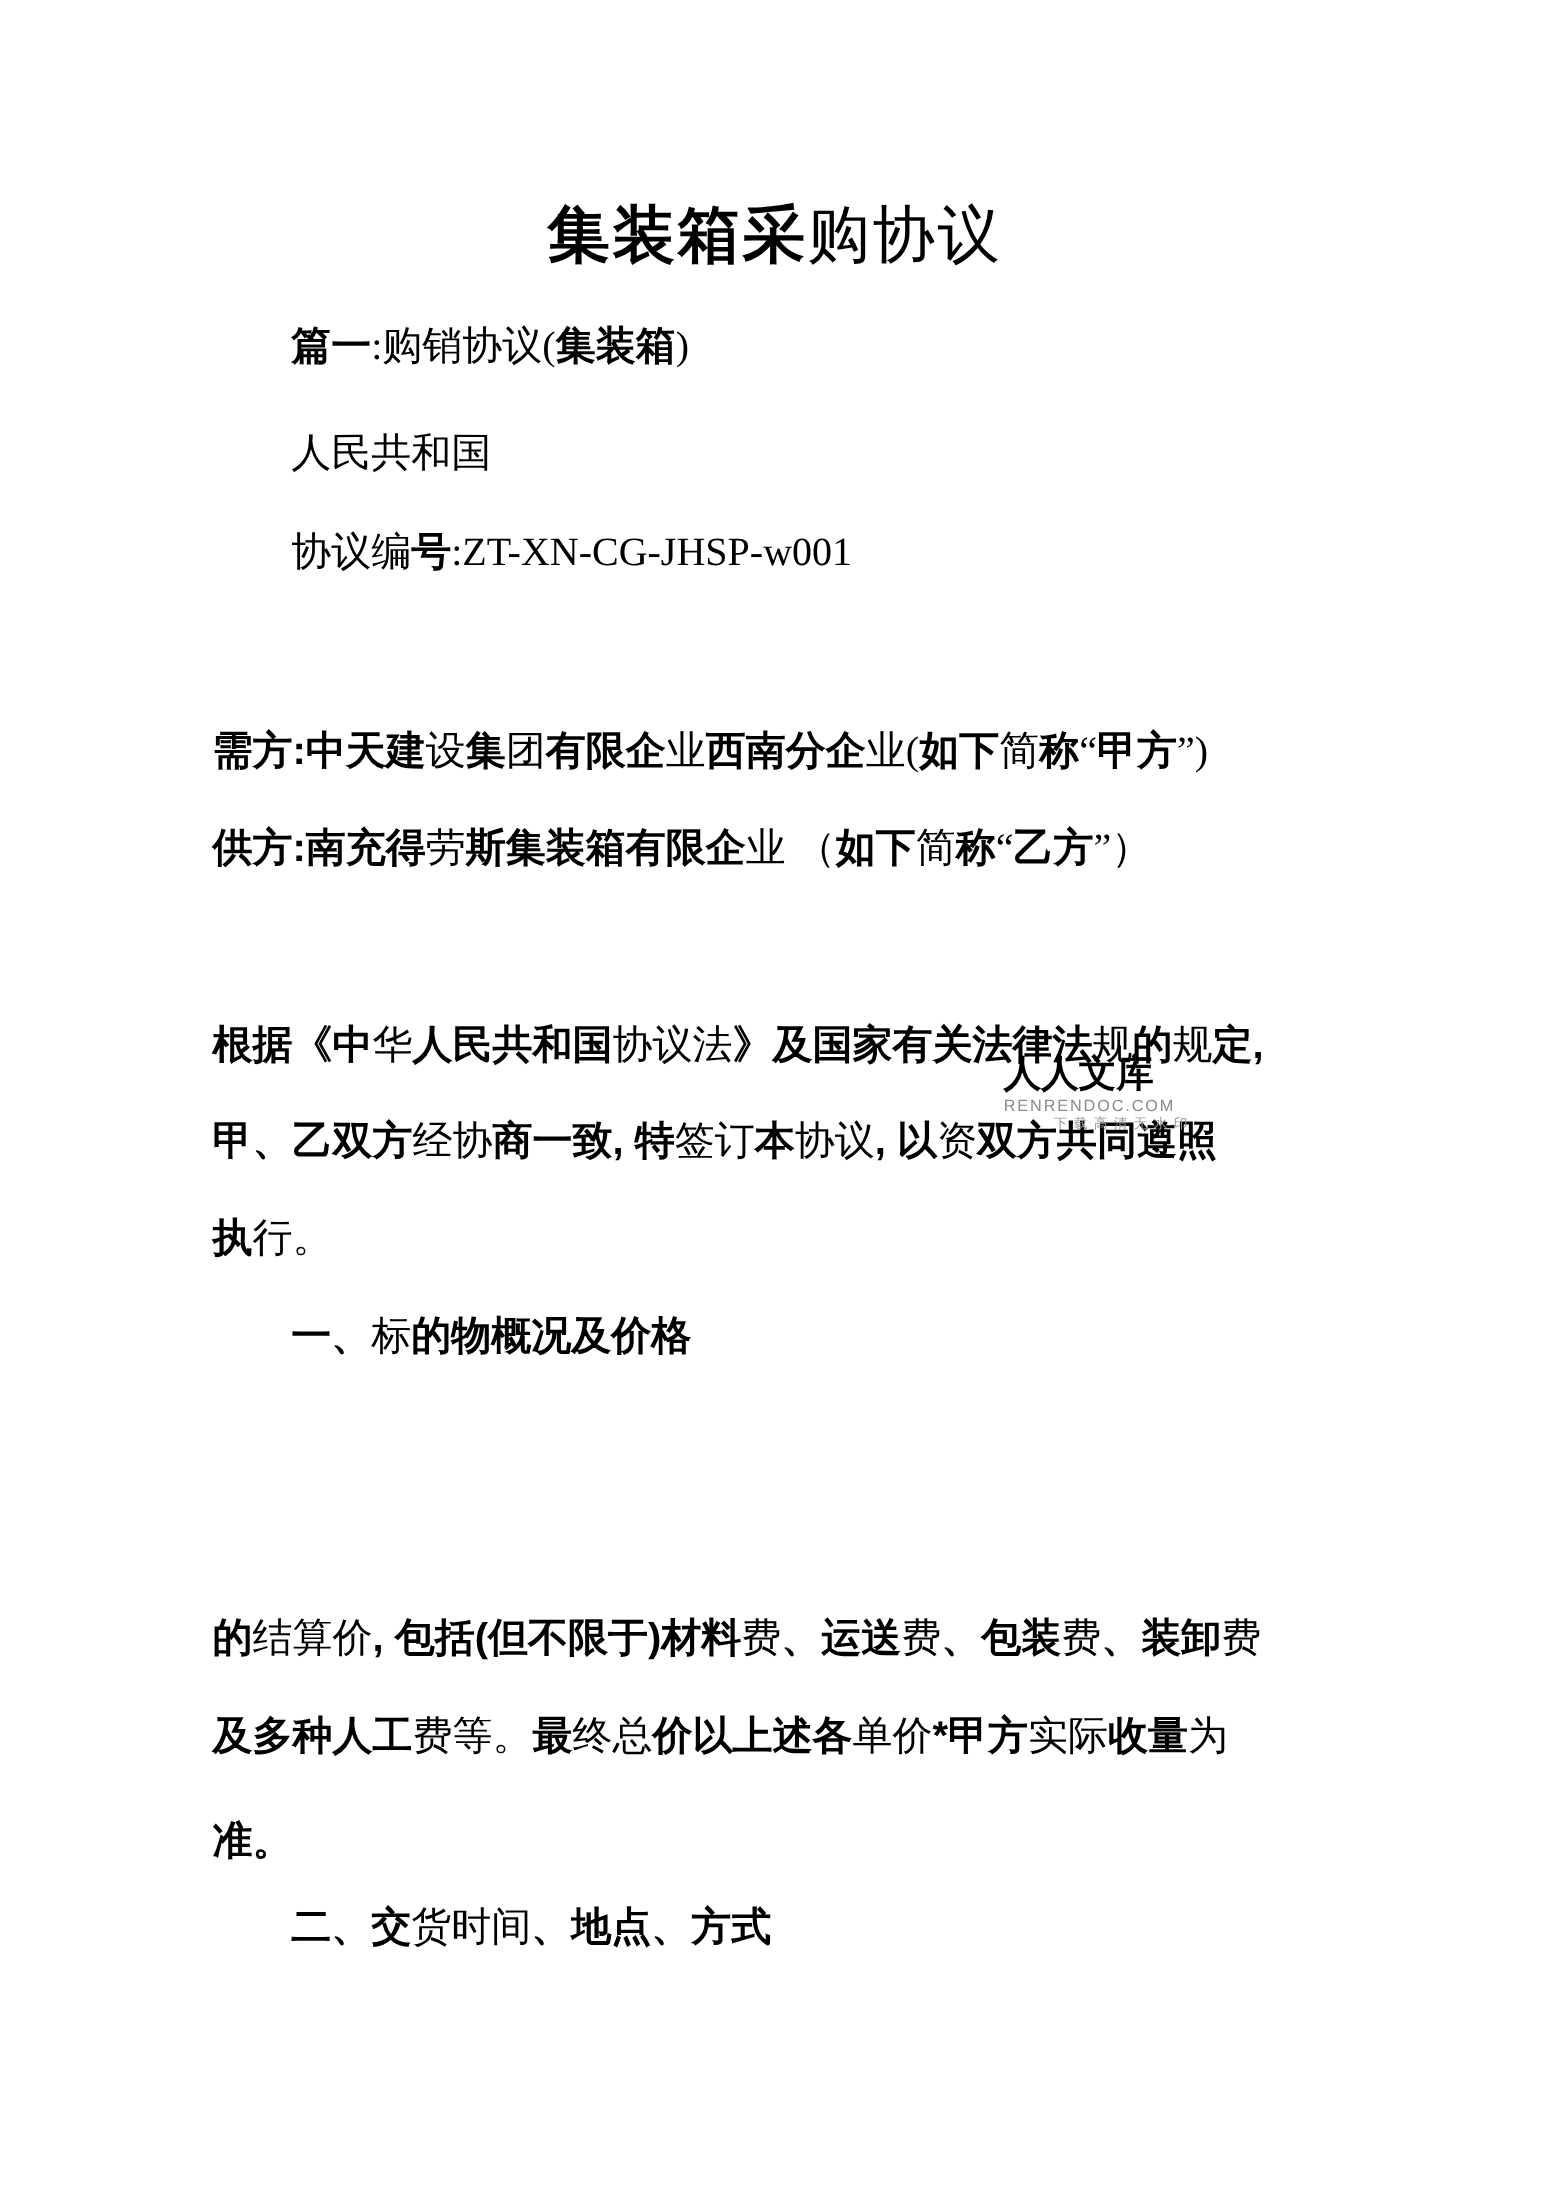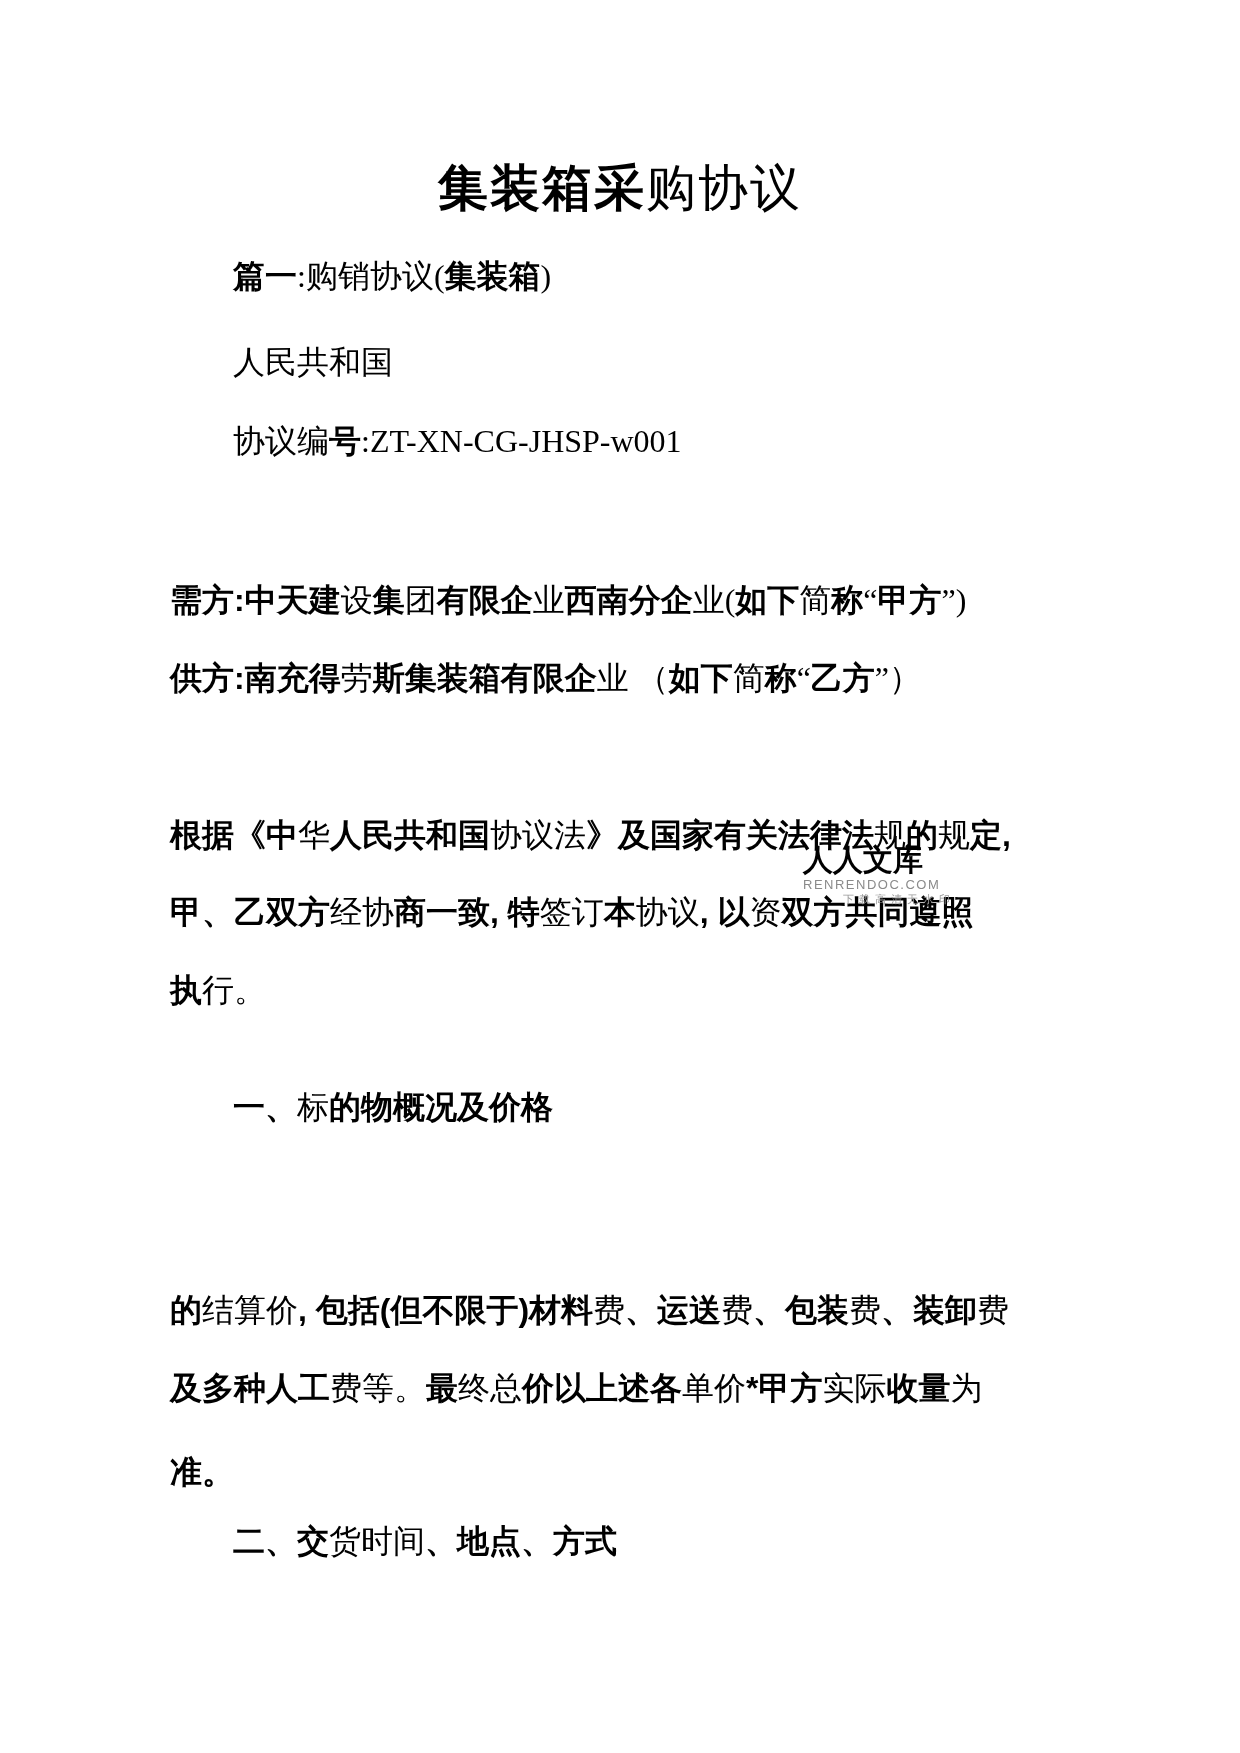--- a/index.html
+++ b/index.html
@@ -98,21 +98,21 @@
   <div class="line" style="top:582px; left:170px;"><span class="seg-b">需方:中天建</span><span class="seg-n">设</span><span class="seg-b">集</span><span class="seg-n">团</span><span class="seg-b">有限企</span><span class="seg-n">业</span><span class="seg-b">西南分企</span><span class="seg-n">业</span><span class="seg-n">(</span><span class="seg-b">如下</span><span class="seg-n">简</span><span class="seg-b">称</span><span class="seg-n">“</span><span class="seg-b">甲方</span><span class="seg-n">”)</span></div>
 
   <div class="line" style="top:660px; left:170px;"><span class="seg-b">供方:南充得</span><span class="seg-n">劳</span><span class="seg-b">斯集装箱有限企</span><span class="seg-n">业</span><span class="seg-n"> （</span><span class="seg-b">如下</span><span class="seg-n">简</span><span class="seg-b">称</span><span class="seg-n">“</span><span class="seg-b">乙方</span><span class="seg-n">”）</span></div>
 
   <div class="line" style="top:817px; left:170px;"><span class="seg-b">根据《中</span><span class="seg-n">华</span><span class="seg-b">人民共和国</span><span class="seg-n">协议法</span><span class="seg-b">》及国家有关法律法</span><span class="seg-n">规</span><span class="seg-b">的</span><span class="seg-n">规</span><span class="seg-b">定,</span></div>
 
   <div class="line" style="top:894px; left:170px;"><span class="seg-b">甲、乙双方</span><span class="seg-n">经协</span><span class="seg-b">商一致, 特</span><span class="seg-n">签订</span><span class="seg-b">本</span><span class="seg-n">协议</span><span class="seg-b">, 以</span><span class="seg-n">资</span><span class="seg-b">双方共同遵照</span></div>
 
   <div class="line" style="top:972px; left:170px;"><span class="seg-b">执</span><span class="seg-n">行。</span></div>
 
-  <div class="line" style="top:1050px; left:233px;margin-top:39px;"><span class="seg-b">一、</span><span class="seg-n">标</span><span class="seg-b">的物概况及价格</span></div>
+  <div class="line" style="top:1050px; left:233px;"><span class="seg-b">一、</span><span class="seg-n">标</span><span class="seg-b">的物概况及价格</span></div>
 
 
   <div class="line" style="top:1292px; left:170px;"><span class="seg-b">的</span><span class="seg-n">结算价</span><span class="seg-b">, 包括(但不限于)材料</span><span class="seg-n">费</span><span class="seg-b">、运送</span><span class="seg-n">费</span><span class="seg-b">、包装</span><span class="seg-n">费</span><span class="seg-b">、装卸</span><span class="seg-n">费</span></div>
 
   <div class="line" style="top:1370px; left:170px;"><span class="seg-b">及多种人工</span><span class="seg-n">费等。</span><span class="seg-b">最</span><span class="seg-n">终总</span><span class="seg-b">价以上述各</span><span class="seg-n">单价</span><span class="seg-b">*甲方</span><span class="seg-n">实际</span><span class="seg-b">收量</span><span class="seg-n">为</span></div>
 
   <div class="line" style="top:1454px; left:170px;"><span class="seg-b">准。</span></div>
 
   <div class="line" style="top:1523px; left:233px;"><span class="seg-b">二、交</span><span class="seg-n">货</span><span class="seg-n">时间</span><span class="seg-b">、地点、方式</span></div>
 

